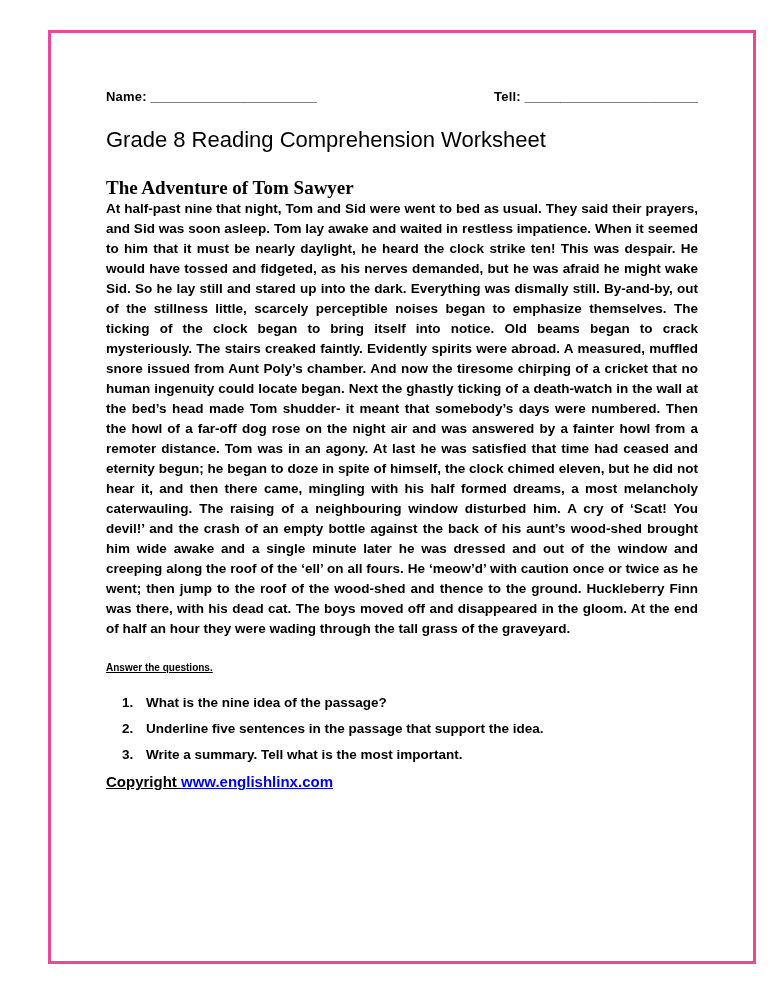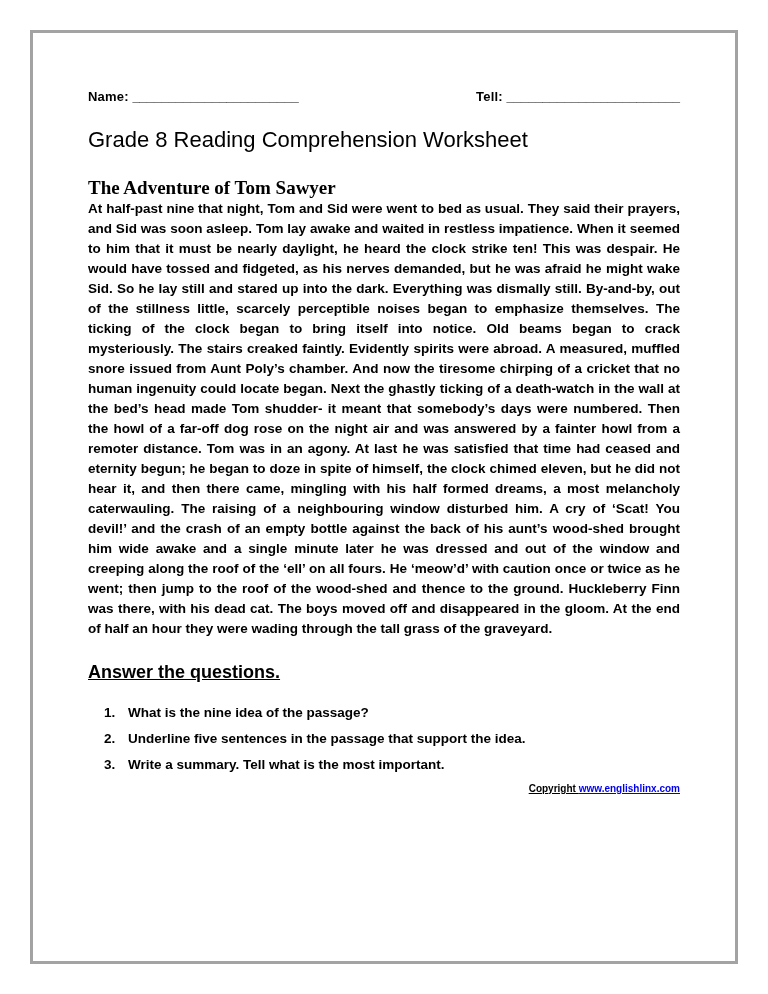--- a/index.html
+++ b/index.html
@@ -12,22 +12,23 @@
   .sheet {
     position: relative;
     width: 768px;
     height: 994px;
     background: #fff;
     padding: 30px;
   }
   .frame {
     width: 100%;
     height: 100%;
-    border: 3px solid #a3a3a3;
+    border: 3px solid #ec4899;
     padding: 56px 55px 0 55px;
+    margin-left: 18px;
   }
   .header-row {
     display: flex;
     justify-content: space-between;
     align-items: baseline;
     font-size: 13px;
     font-weight: bold;
   }
   .header-row .lbl { letter-spacing: 0.2px; }
   .blank {
@@ -59,41 +60,41 @@
     line-height: 20px;
     margin-top: 26px;
   }
   .passage {
     font-size: 13.5px;
     font-weight: bold;
     line-height: 20px;
     text-align: justify;
   }
   .q-header {
-    font-size: 18px;
+    font-size: 10px;
     font-weight: bold;
     text-decoration: underline;
     margin-top: 23px;
   }
   .questions {
     list-style: none;
     margin-top: 22px;
   }
   .questions li {
     display: flex;
     font-size: 13.5px;
     font-weight: bold;
     margin-bottom: 11px;
     padding-left: 16px;
   }
   .q-num { width: 24px; flex: 0 0 24px; }
   .q-text { flex: 1; }
   .copyright {
-    text-align: right;
-    font-size: 10px;
+    text-align: left;
+    font-size: 15px;
     font-weight: bold;
     margin-top: 4px;
     text-decoration: underline;
   }
   .copyright a {
     color: #0000ee;
     text-decoration: underline;
     font-weight: bold;
   }
 </style>

